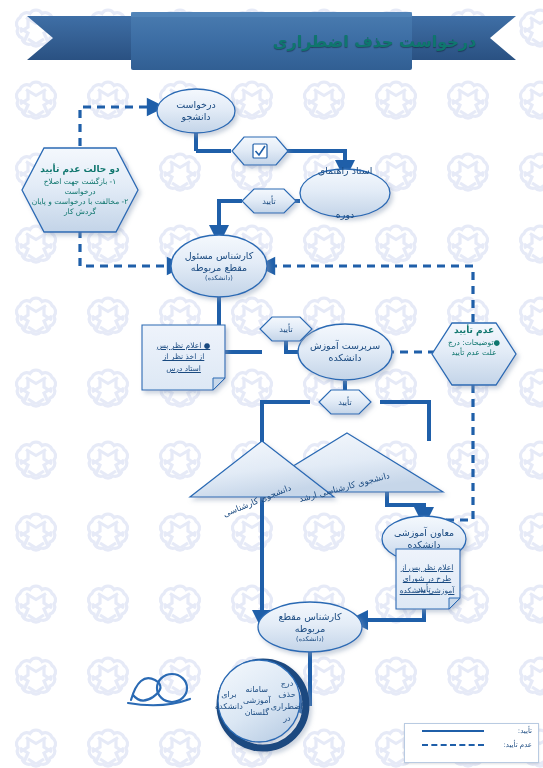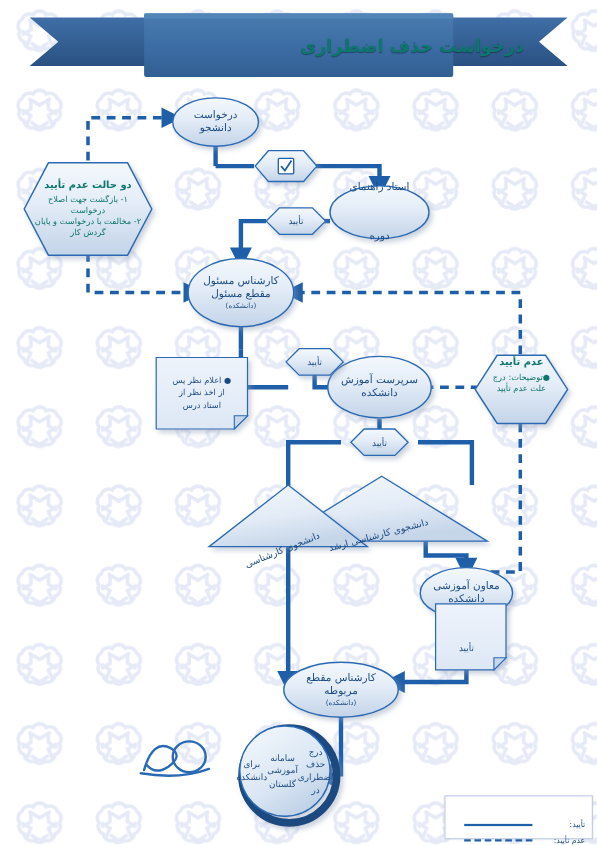--- a/index.html
+++ b/index.html
@@ -110,20 +110,21 @@
     display: flex;
     flex-direction: column;
     align-items: center;
     justify-content: center;
     color: #1a4a80;
     direction: rtl;
     text-align: center;
     font-size: 7.5px;
     line-height: 1.5;
     padding: 4px;
+    text-decoration: underline;
   }
 
   .tri-label {
     position: absolute;
     z-index: 4;
     color: #1a4a80;
     font-size: 8.5px;
     direction: rtl;
     white-space: nowrap;
   }
@@ -146,21 +147,21 @@
   #legend {
     position: absolute;
     left: 404px;
     top: 723px;
     width: 135px;
     height: 40px;
     background: #ffffff;
     border: 1px solid #b9cbe2;
     box-shadow: 0 1px 2px rgba(0,0,0,.12);
     z-index: 6;
-    padding: 19px 6px;
+    padding: 0 6px;
     direction: rtl;
   }
   .legend-row {
     display: flex;
     align-items: center;
     justify-content: flex-start;
     height: 14px;
     gap: 6px;
   }
   .legend-label {
@@ -355,21 +356,21 @@
     <span class="l2">دانشجو</span>
   </div>
 
   <div class="node" style="left:300px; top:169px; width:90px; height:48px;gap:32px;">
     <span class="l1">استاد راهنمای</span>
     <span class="l2">دوره</span>
   </div>
 
   <div class="node" style="left:171px; top:235px; width:96px; height:62px;align-items:center;">
     <span class="l1">کارشناس مسئول</span>
-    <span class="l2">مقطع مسئول</span>
+    <span class="l2">مقطع مربوطه</span>
     <span class="sub">(دانشکده)</span>
   </div>
 
   <div class="node" style="left:298px; top:324px; width:94px; height:56px;">
     <span class="l1">سرپرست آموزش</span>
     <span class="l2">دانشکده</span>
   </div>
 
   <div class="node" style="left:382px; top:516px; width:84px; height:46px;">
     <span class="l1">معاون آموزشی</span>
@@ -414,20 +415,25 @@
     <span class="ln">●توضیحات: درج</span>
     <span class="ln">علت عدم تأیید</span>
   </div>
 
   <div class="note-text" style="left:142px; top:327px; width:83px; height:60px;">
     <span>● اعلام نظر پس</span>
     <span>از اخذ نظر از</span>
     <span>استاد درس</span>
   </div>
 
+  <div class="note-text" style="left:394px; top:551px; width:66px; height:56px;">
+    <span>اعلام نظر پس از</span>
+    <span>طرح در شورای</span>
+    <span>آموزشی دانشکده</span>
+  </div>
 
   <div class="tri-label" style="left:296px; top:470px; transform:rotate(-15deg); transform-origin:right center;">
     <span>دانشجوی کارشناسی ارشد</span>
   </div>
   <div class="tri-label" style="left:218px; top:482px; transform:rotate(-22deg); transform-origin:right center;">
     <span>دانشجوی کارشناسی</span>
   </div>
 
 </div>
 

